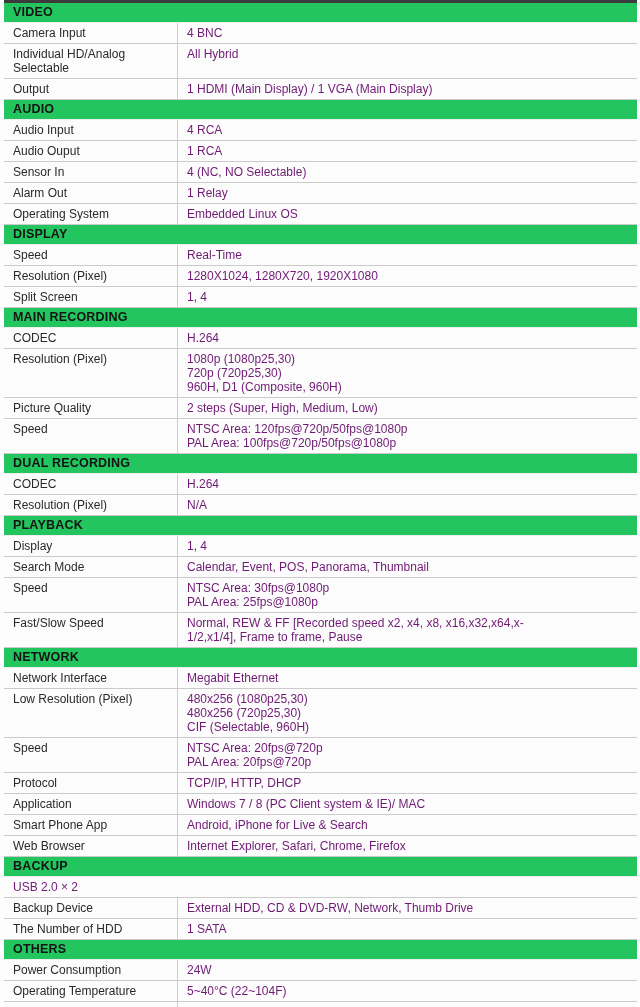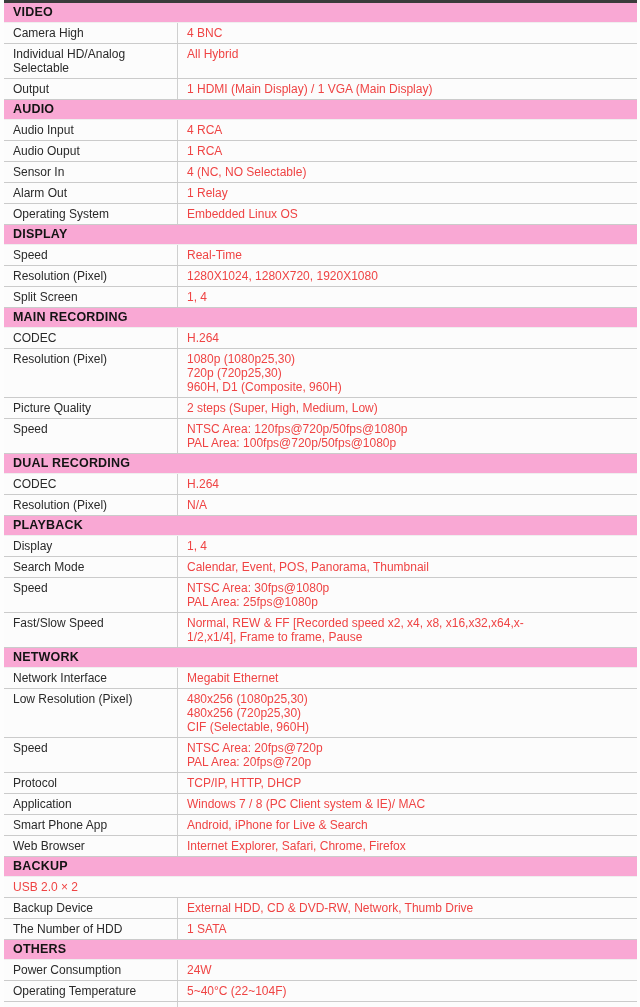--- a/index.html
+++ b/index.html
@@ -14,21 +14,21 @@
     min-height: 1007px;
     background: #fdfdfd;
     box-sizing: border-box;
     padding: 0 3px 4px 4px;
   }
   .spec-table {
     border-top: 3px solid #3b3b3b;
     width: 100%;
   }
   .section-header {
-    background: #f9a8d4;
+    background: #22c55e;
     border-bottom: 1px solid #efefef;
     padding: 3px 6px 3px 9px;
     font-size: 12.5px;
     font-weight: bold;
     line-height: 13px;
     color: #141414;
     letter-spacing: 0.2px;
   }
   .spec-row {
     display: flex;
@@ -43,32 +43,32 @@
     border-right: 1px solid #cfcfcf;
     font-size: 12px;
     line-height: 14px;
     color: #2a2a2a;
   }
   .value-cell {
     flex: 1;
     padding: 3px 10px 3px 9px;
     font-size: 12px;
     line-height: 14px;
-    color: #ef4444;
+    color: #701a75;
     white-space: pre-line;
   }
 </style>
 </head>
 <body>
 
 <div class="page">
   <div class="spec-table">
       <div class="section-header"><span>VIDEO</span></div>
       <div class="spec-row">
-        <div class="label-cell">Camera High</div>
+        <div class="label-cell">Camera Input</div>
         <div class="value-cell">4 BNC</div>
       </div>
       <div class="spec-row">
         <div class="label-cell">Individual HD/Analog Selectable</div>
         <div class="value-cell">All Hybrid</div>
       </div>
       <div class="spec-row">
         <div class="label-cell">Output</div>
         <div class="value-cell">1 HDMI (Main Display) / 1 VGA (Main Display)</div>
       </div>

